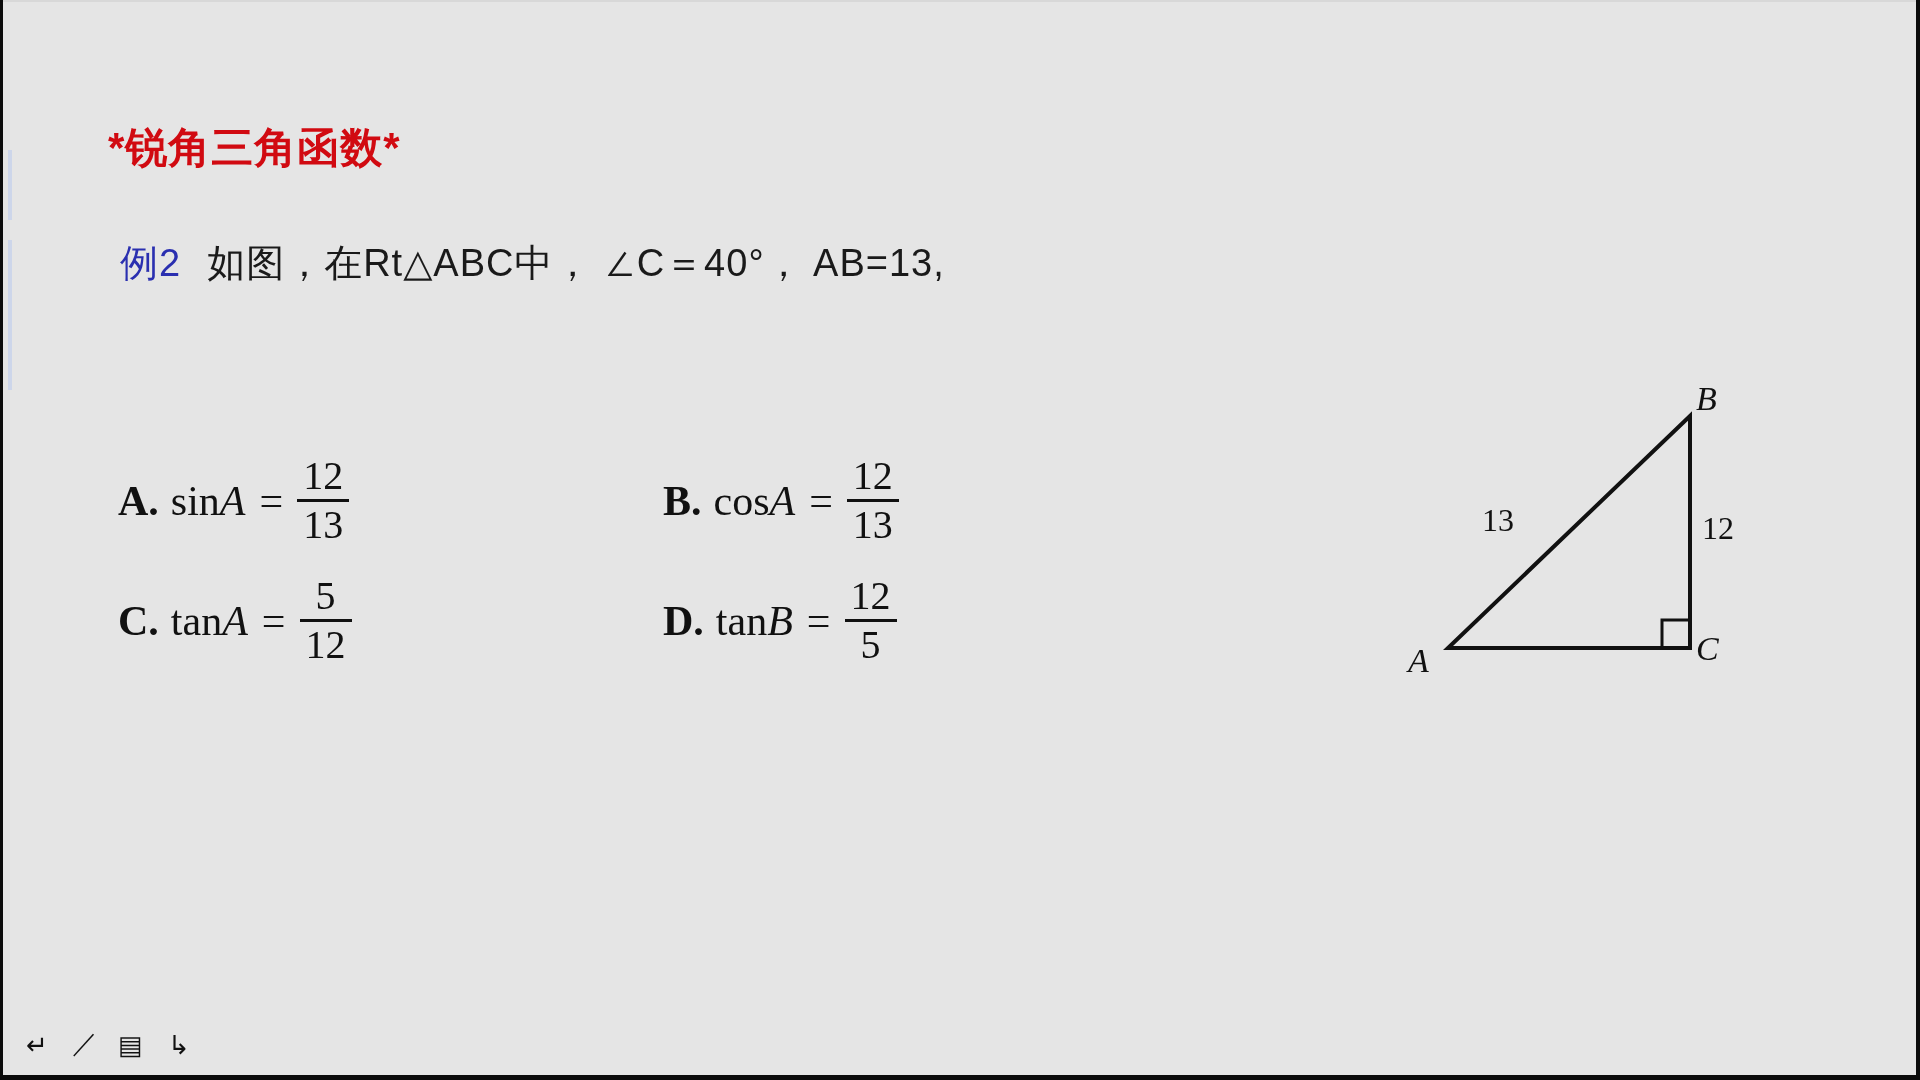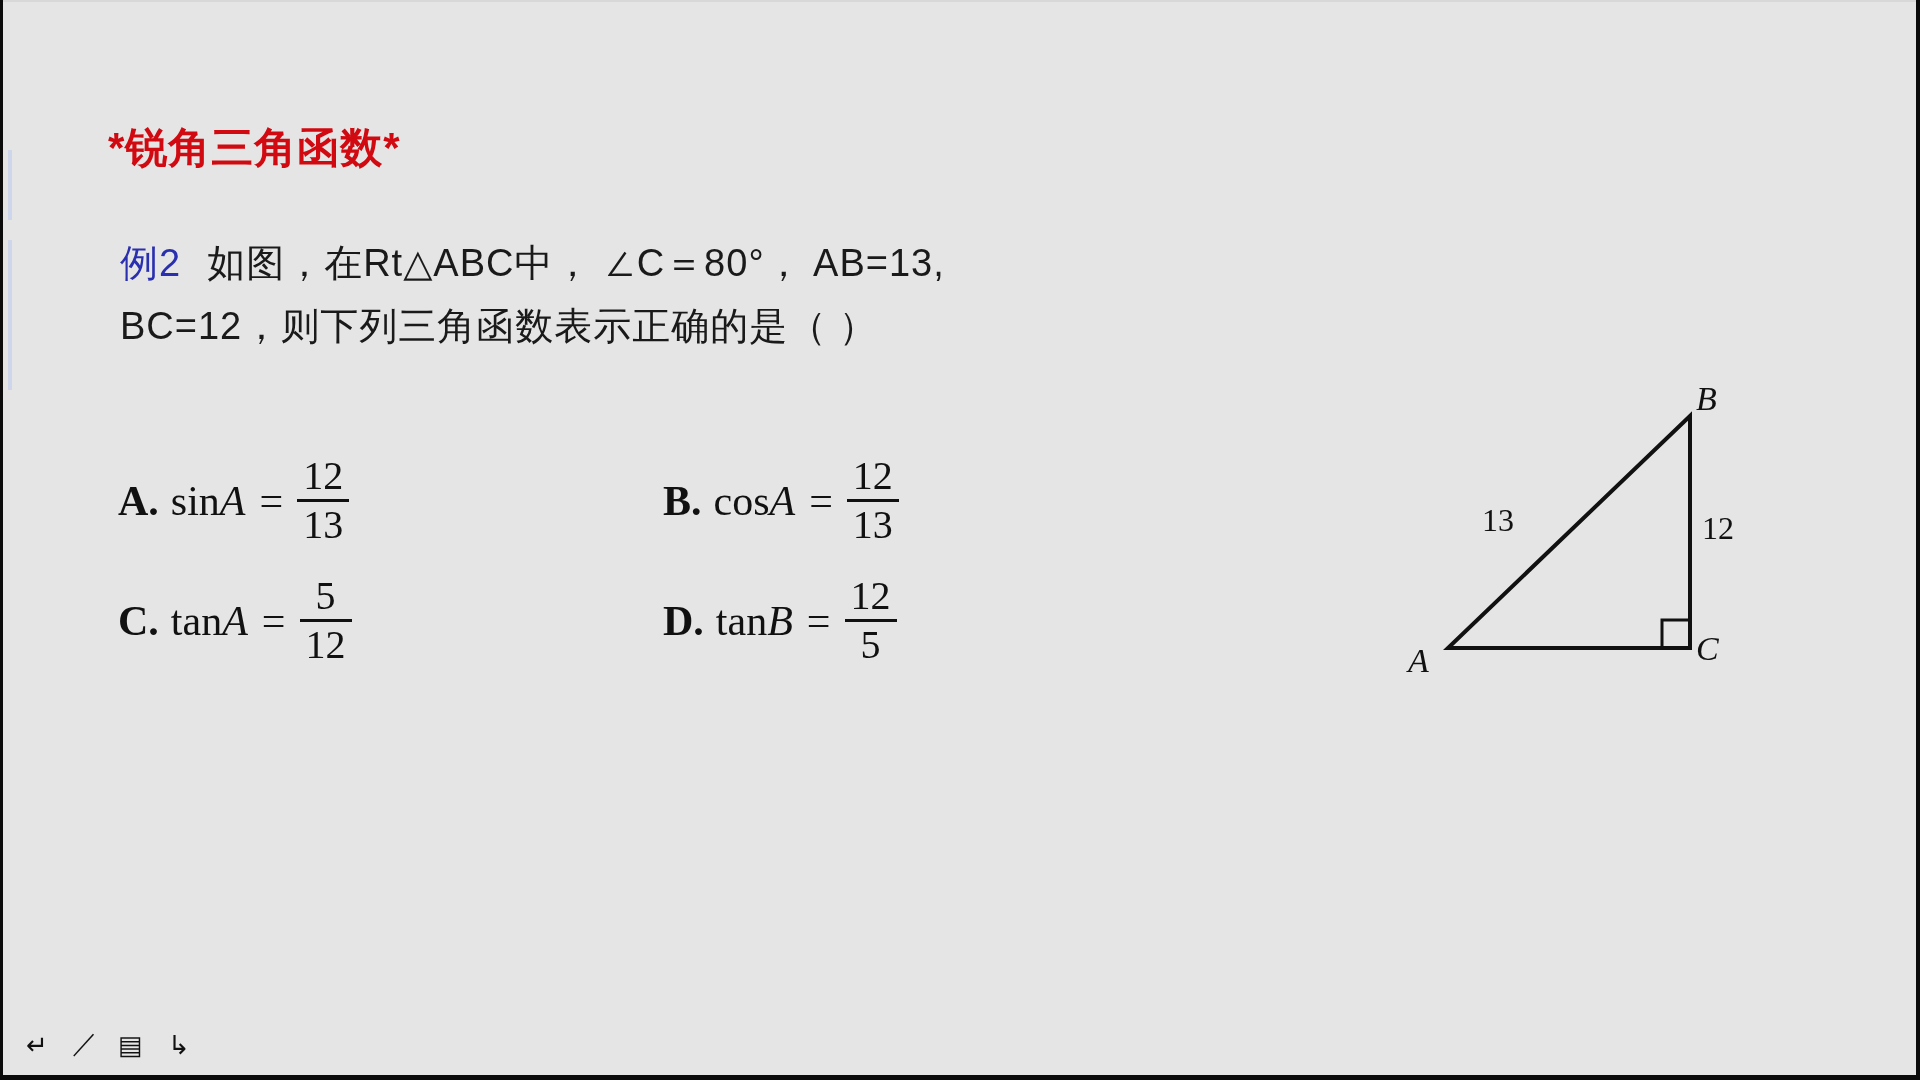--- a/index.html
+++ b/index.html
@@ -182,22 +182,21 @@
   <div class="edge-left"></div>
   <div class="edge-right"></div>
   <div class="edge-bottom"></div>
 
   <div class="margin-mark mm1"></div>
   <div class="margin-mark mm2"></div>
 
   <div class="title">*锐角三角函数*</div>
 
   <div class="stem">
-    <span class="exno">例2</span><span>如图，在Rt△ABC中， ∠C＝80°， AB=13,</span><br>
-    <span>BC=12，则下列三角函数表示正确的是（        ）</span>
+    <span class="exno">例2</span><span>如图，在Rt△ABC中， ∠C＝40°， AB=13,</span><br>
   </div>
 
   <div class="options">
 
     <div class="opt-row">
       <div class="opt opt-a">
         <span class="opt-label">A.</span>
         <span class="opt-func"><span>sin</span><span class="var">A</span></span>
         <span class="eq">=</span>
         <span class="frac">

